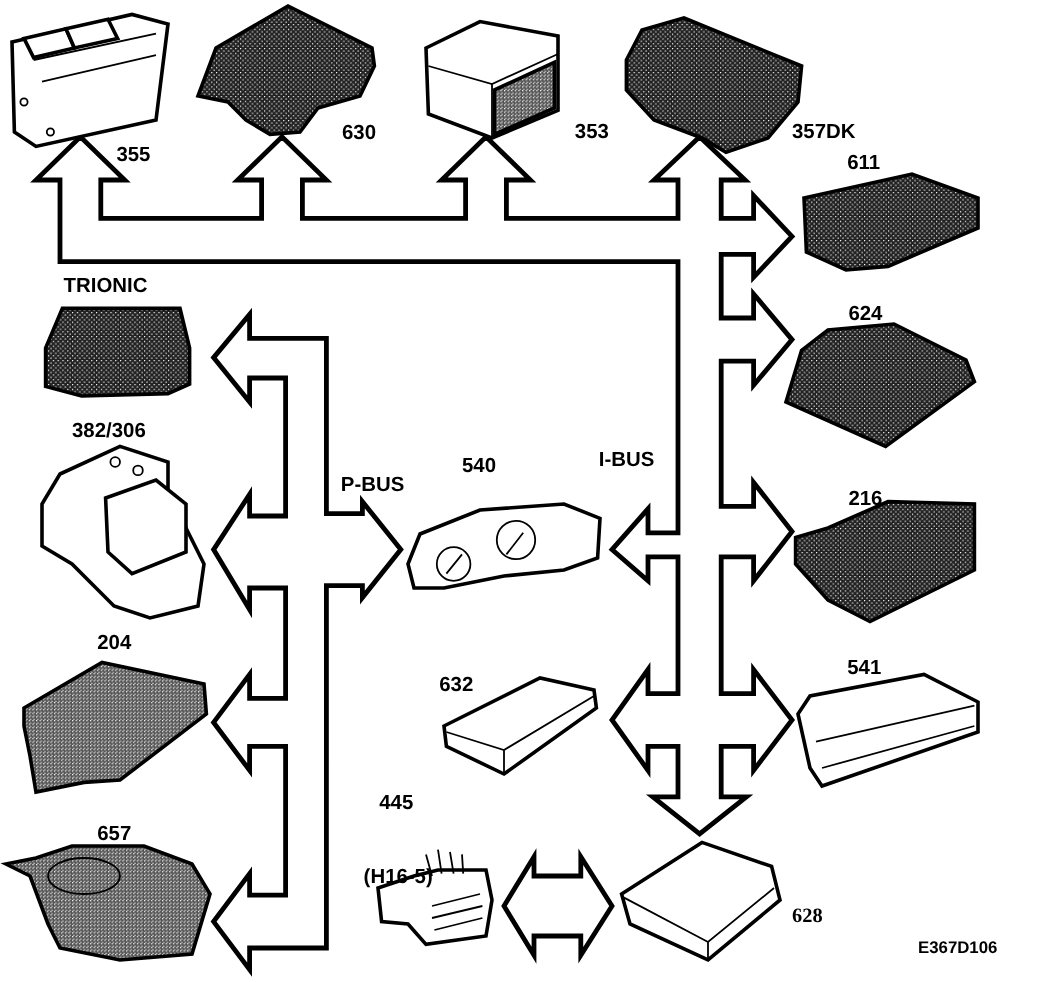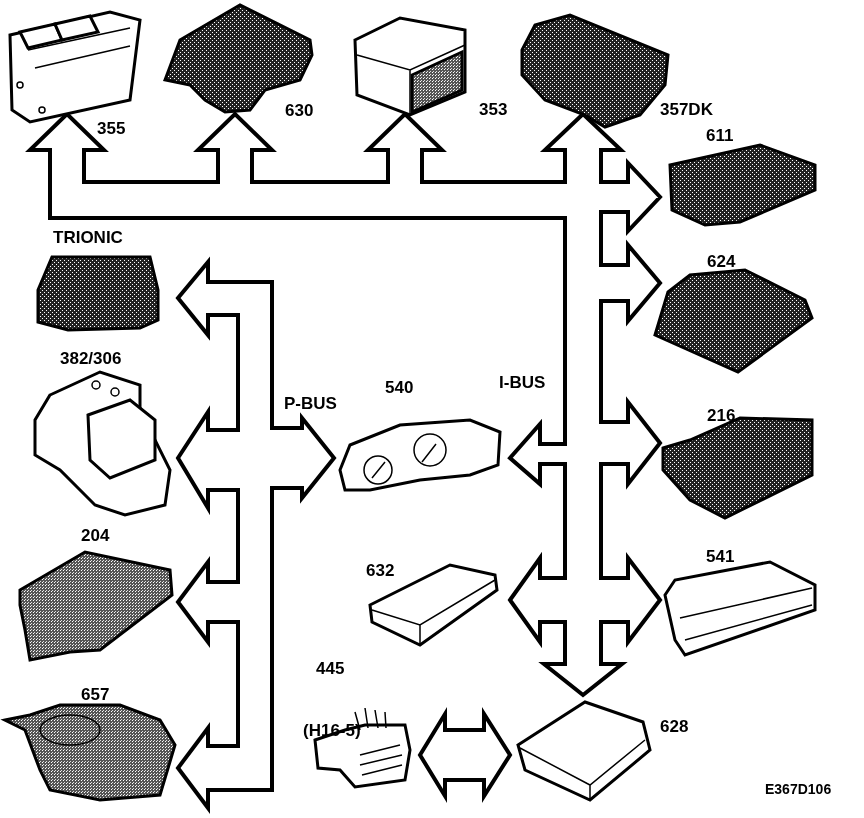--- a/index.html
+++ b/index.html
@@ -161,21 +161,21 @@
 </svg>
 
 <div class="lbl" style="left:97px;top:120px;">355</div>
 <div class="lbl" style="left:285px;top:102px;">630</div>
 <div class="lbl" style="left:435px;top:101px;margin-left:44px;">353</div>
 <div class="lbl" style="left:647px;top:101px;margin-left:13px;">357DK</div>
 <div class="lbl" style="left:706px;top:127px;">611</div>
 <div class="lbl" style="left:707px;top:253px;">624</div>
 <div class="lbl" style="left:707px;top:395px;margin-top:12px;">216</div>
 <div class="lbl" style="left:706px;top:548px;">541</div>
-<div class="lbl" style="left:660px;top:718px;">628</div>
+<div class="lbl" style="left:660px;top:754px;font-family:Liberation Serif, serif;">628</div>
 <div class="lbl" style="left:366px;top:562px;">632</div>
 <div class="lbl" style="left:385px;top:379px;">540</div>
 <div class="lbl" style="left:284px;top:395px;">P-BUS</div>
 <div class="lbl" style="left:499px;top:374px;text-align:right;">I-BUS</div>
 <div class="lbl" style="left:53px;top:229px;">TRIONIC</div>
 <div class="lbl" style="left:60px;top:350px;">382/306</div>
 <div class="lbl" style="left:81px;top:527px;">204</div>
 <div class="lbl" style="left:81px;top:686px;text-align:right;">657</div>
 <div class="lbl" style="left:316px;top:660px;text-align:right;">445</div>
 <div class="lbl" style="left:303px;top:684px;margin-top:38px;">(H16-5)</div>

